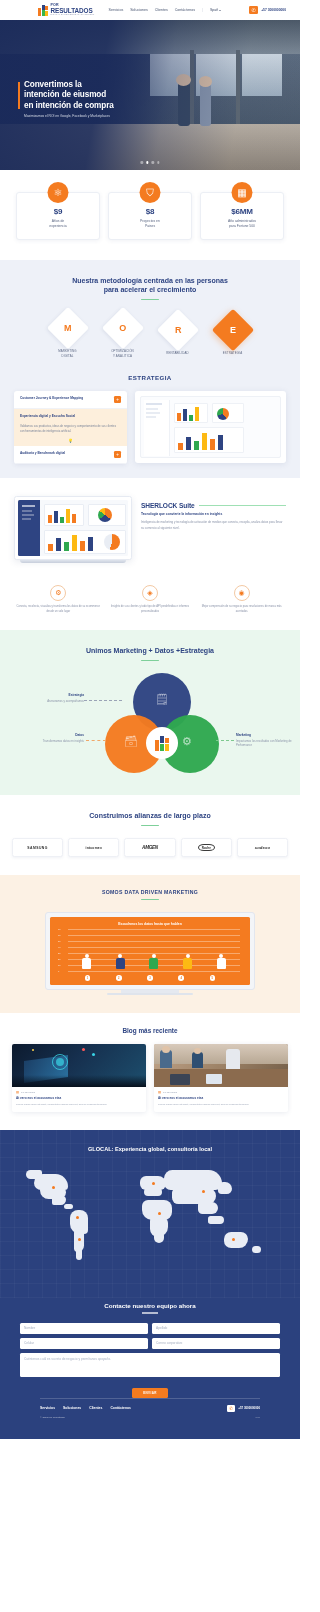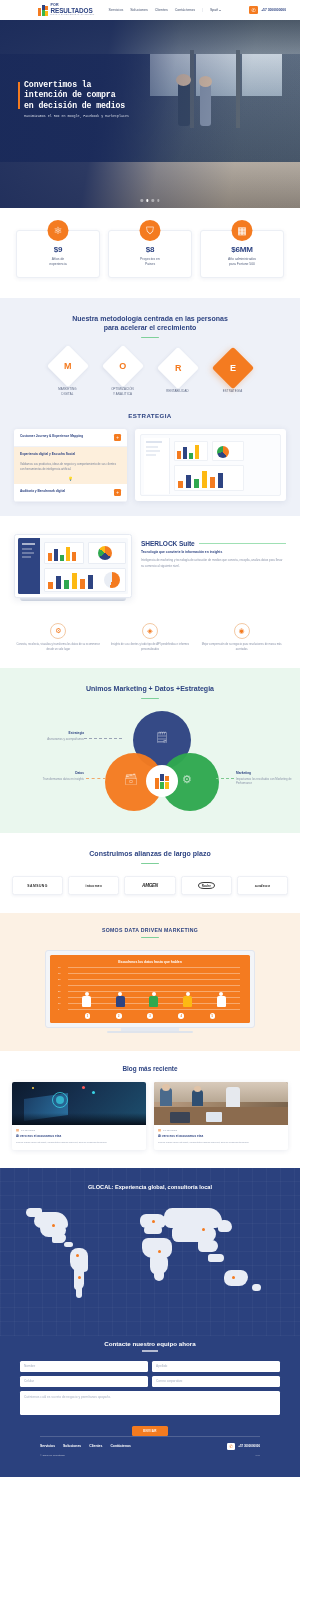--- a/index.html
+++ b/index.html
@@ -32,21 +32,21 @@
   .nav { display: flex; align-items: center; gap: 7px; margin-left: 10px; }
   .nav a { font-size: 3.6px; color: #46536f; text-decoration: none; white-space: nowrap; }
   .nav .sep { color: #c3c9d6; font-size: 3.6px; }
   .nav .lang { display: flex; align-items: center; gap: 1px; }
   .caret { width: 0; height: 0; border-left: 1.6px solid transparent; border-right: 1.6px solid transparent; border-top: 1.8px solid #46536f; }
   .hdr-phone { display: flex; align-items: center; gap: 3px; margin-left: auto; margin-right: 8px; }
   .phone-btn { width: 9px; height: 8px; background: #f47b20; border-radius: 1.2px; display: flex; align-items: center; justify-content: center; color: #fff; font-size: 5px; }
   .hdr-num { font-size: 3.3px; font-weight: bold; color: #2e4482; }
 
   
-  .hero { height: 188px; position: relative; overflow: hidden; font-family: Liberation Mono, monospace; }
+  .hero { height: 150px; position: relative; overflow: hidden; }
   .hero-bg {
     position: absolute; inset: 0;
     background:
       linear-gradient(105deg, rgba(30,46,92,.93) 0%, rgba(30,46,92,.82) 38%, rgba(30,46,92,.12) 62%, rgba(30,46,92,.05) 100%),
       linear-gradient(#6c7c8e, #41505f);
   }
   .hero-photo { position: absolute; inset: 0; overflow: hidden; }
   .hp-floor { position: absolute; left: 0; right: 0; bottom: 0; height: 46px; background: linear-gradient(#b9b0a4, #8d8479); }
   .hp-ceil { position: absolute; left: 0; right: 0; top: 0; height: 34px; background: linear-gradient(#4d5a68, #7d8a97); }
   .hp-win { position: absolute; background: linear-gradient(#cfd9e2, #9fb0c0); }
@@ -271,22 +271,22 @@
       <div class="hp-floor"></div>
       <div style="position:absolute;left:178px;top:62px;width:12px;height:44px;background:#3a4b63;border-radius:3px;"></div>
       <div style="position:absolute;left:176px;top:54px;width:15px;height:12px;background:#e0c3a8;border-radius:50%;"></div>
       <div style="position:absolute;left:200px;top:64px;width:11px;height:42px;background:#8d9bb0;border-radius:3px;"></div>
       <div style="position:absolute;left:199px;top:56px;width:13px;height:11px;background:#e0c3a8;border-radius:50%;"></div>
     </div>
     <div class="hero-overlay"></div>
     <div class="hero-content">
       <span class="hero-bar"></span>
       <div class="hero-title">Convertimos la</div>
-      <div class="hero-title">intención de compra</div>
-      <div class="hero-title">en decisión de medios</div>
+      <div class="hero-title">intención de eiusmod</div>
+      <div class="hero-title">en intención de compra</div>
       <div class="hero-sub">Maximizamos el ROI en Google, Facebook y Marketplaces</div>
     </div>
     <div class="hero-dots">
       <span class="hdot"></span>
       <span class="hdot on"></span>
       <span class="hdot"></span>
       <span class="hdot"></span>
     </div>
   </div>
 

